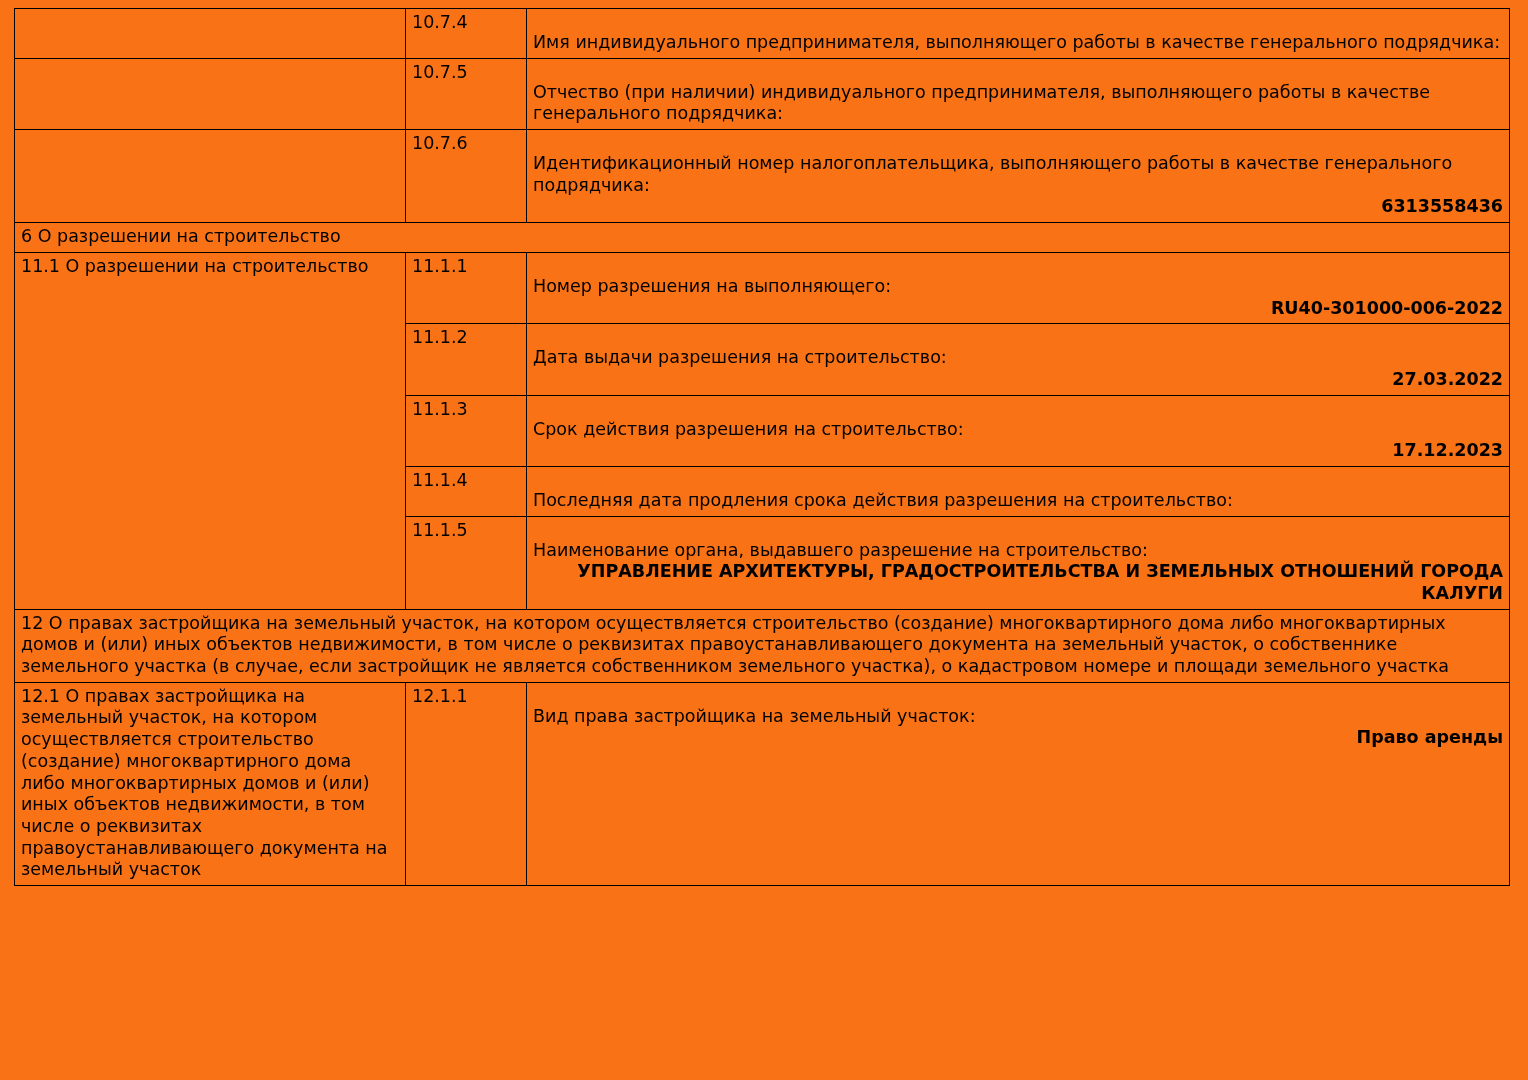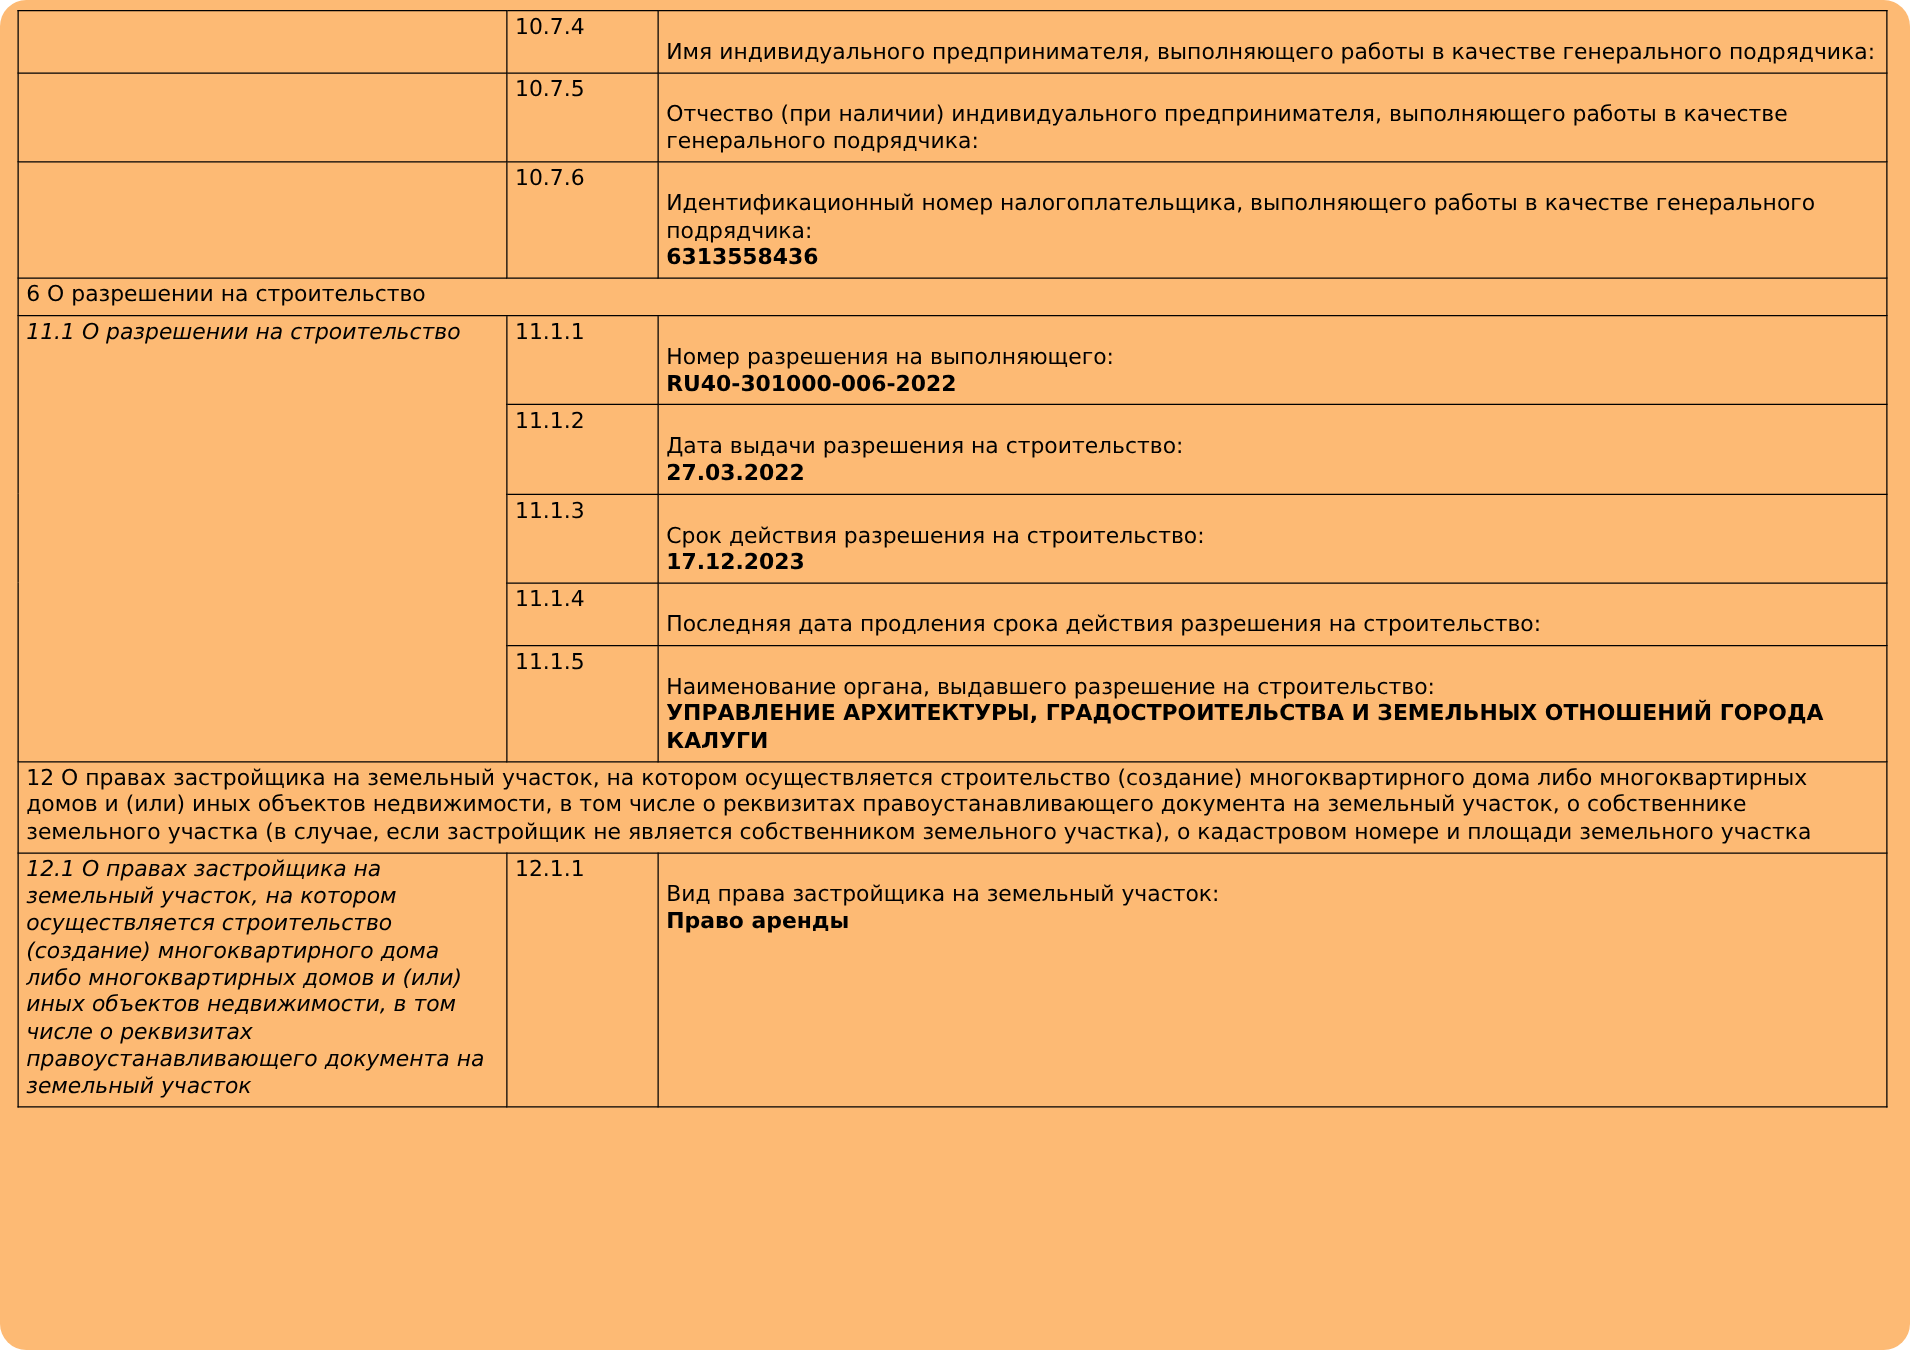--- a/index.html
+++ b/index.html
@@ -8,58 +8,57 @@
     background: #ffffff;
   }
   body {
     font-family: "DejaVu Sans", sans-serif;
     color: #000000;
   }
   .page {
     width: 1528px;
     height: 1080px;
     position: relative;
-    background: #fdba74;
+    background: #f97316;
     overflow: hidden;
     box-sizing: border-box;
-    border-radius: 21px;
   }
   table.doc {
     border-collapse: collapse;
     table-layout: fixed;
     width: 1496px;
     margin-left: 14px;
     margin-top: 8px;
   }
   table.doc td {
     border: 1px solid #000000;
     vertical-align: top;
     padding: 3px 6px 4px 6px;
     font-size: 17.5px;
     line-height: 1.24;
   }
   td.c-label {
     width: 378px;
-    font-style: italic;
   }
   td.c-num {
     width: 108px;
     vertical-align: middle;
     text-align: left;
     padding-left: 8px;
   }
   td.c-body {
     width: auto;
   }
   td.c-full {
     width: auto;
   }
   .value {
     font-weight: bold;
     display: block;
+    text-align: right;
   }
   .caption {
     display: block;
     margin-top: 20px;
   }
   .mid {
     vertical-align: middle;
   }
   .sect {
     padding-top: 4px;

